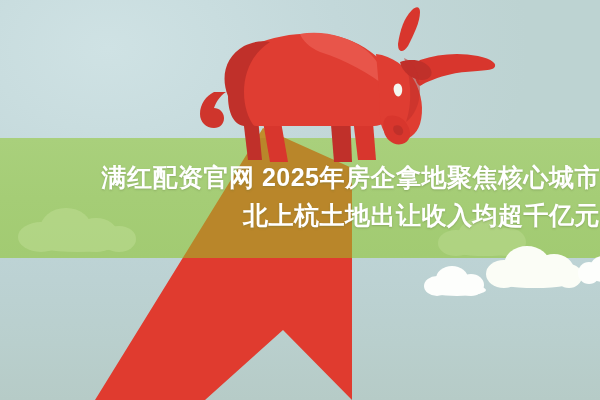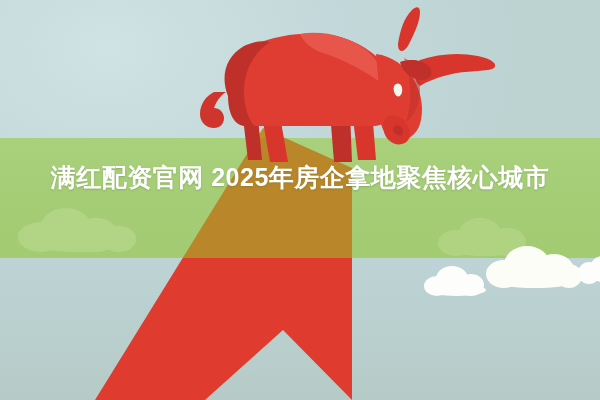--- a/index.html
+++ b/index.html
@@ -78,21 +78,21 @@
     border-radius: 50%;
   }
   .cloud.tinted i { background: #fbfdf6; }
 
   
   .headline {
     position: absolute;
     left: 0;
     right: 0;
     top: 158px;
-    text-align: center;
+    text-align: right;
     color: #ffffff;
     font-size: 25px;
     font-weight: 700;
     line-height: 38px;
     letter-spacing: .5px;
     text-shadow: 0 1px 2px rgba(90,110,60,.35);
     white-space: nowrap;
   }
   .headline .line { display: block; }
 </style>
@@ -244,15 +244,16 @@
     <i style="left:4px;  top:18px; width:58px; height:12px;"></i>
   </div>
 
   <div class="cloud" style="left:578px; top:256px; width:34px; height:28px;">
     <i style="left:0px; top:6px;  width:22px; height:22px;"></i>
     <i style="left:12px; top:0px; width:24px; height:26px;"></i>
   </div>
 
   <div class="headline">
     <span class="line">满红配资官网 2025年房企拿地聚焦核心城市</span>
+    <span class="line">北上杭土地出让收入均超千亿元</span>
   </div>
 
 </div>
 
 </body></html>

